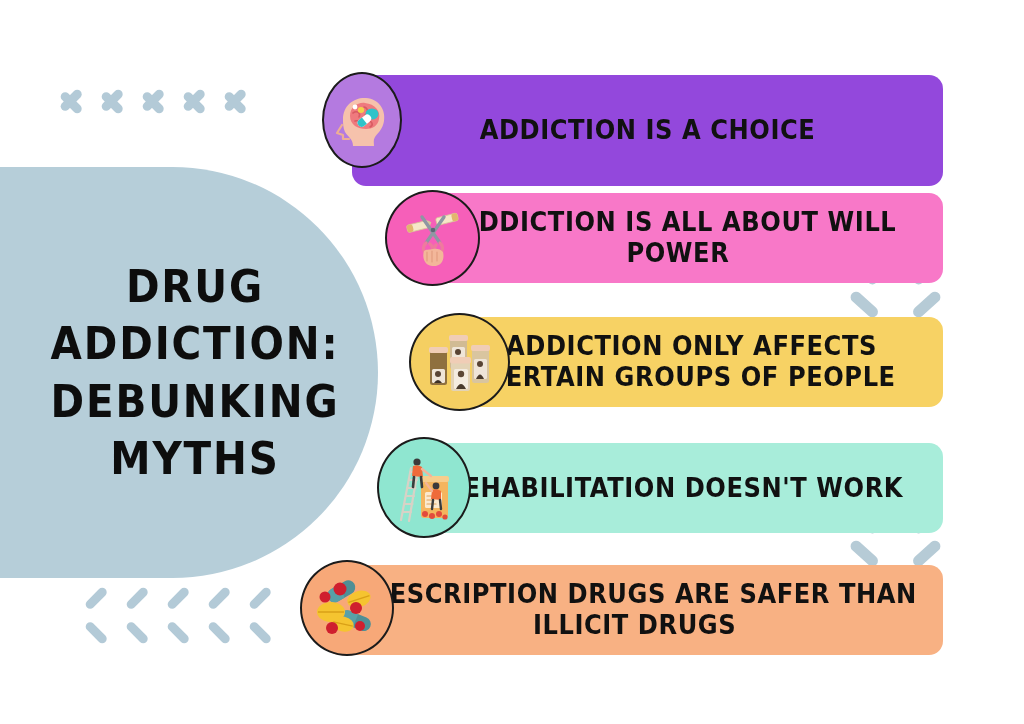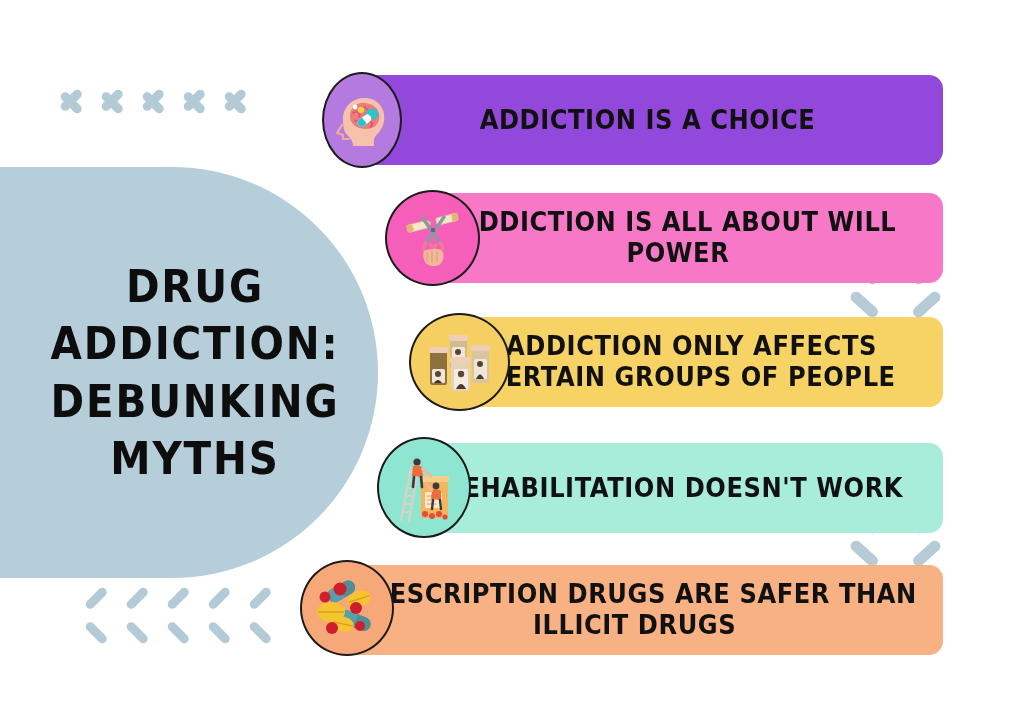--- a/index.html
+++ b/index.html
@@ -158,21 +158,21 @@
     <div class="chev left"></div>
   </div>
 
   <div class="chev-down" style="left:852px; top:252px;"></div>
   <div class="chev-down" style="left:852px; top:285px;"></div>
 
   <div class="chev-down" style="left:852px; top:501px;"></div>
   <div class="chev-down" style="left:852px; top:534px;"></div>
 
   <div class="myth-row">
-    <div class="banner" style="left:352px; top:75px; width:591px; height:90px; background:#9348dc;">
+    <div class="banner" style="left:352px; top:75px; width:591px; height:111px; background:#9348dc;">
       <div class="banner-text">ADDICTION IS A CHOICE</div>
     </div>
     <div class="badge" style="left:322px; top:72px; width:80px; height:96px; background:#b47ae0;">
       <svg width="62" height="62" viewBox="0 0 62 62">
         <path d="M12 30 C12 16 24 8 35 9 C48 10 55 21 53 32 C52 40 46 45 44 48
                  C42 51 43 54 43 57 L22 57 C22 50 17 48 14 43 C12 39 12 34 12 30 Z" fill="#f6c2ac"></path>
         <path d="M11 36 L6 44 L12 46 L12 50 L18 50" fill="none" stroke="#eeae95" stroke-width="2.2" stroke-linecap="round" stroke-linejoin="round"></path>
         <path d="M19 27 C19 18 27 13 34 14 C44 15 50 22 48 30 C47 37 41 40 35 40
                  C27 40 19 36 19 27 Z" fill="#ef7a7e"></path>
         <path d="M22 24 C26 21 30 24 28 28 M33 18 C37 19 38 24 34 26 M40 21 C45 22 45 29 40 30

